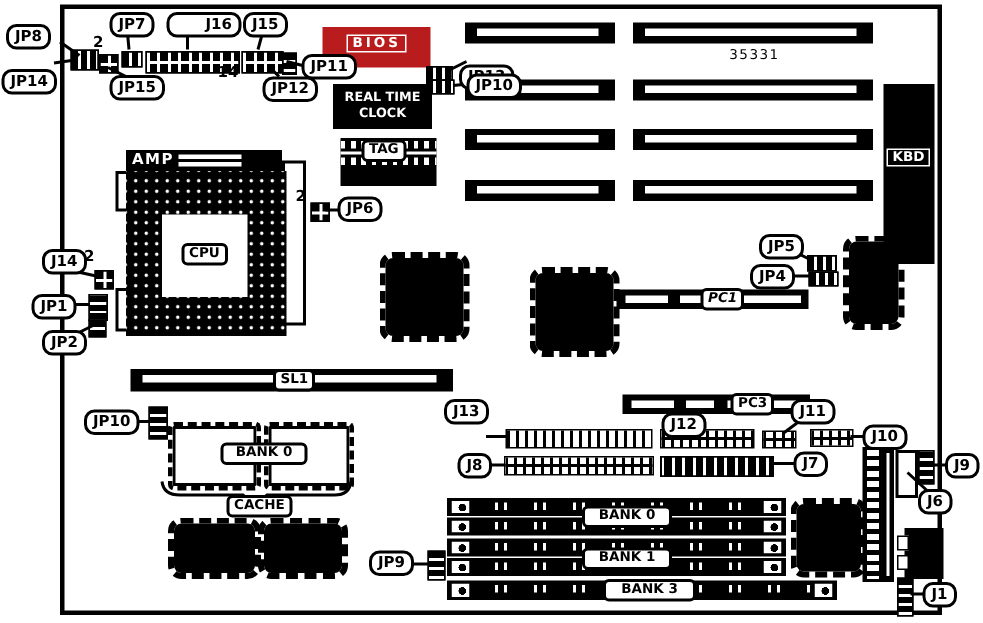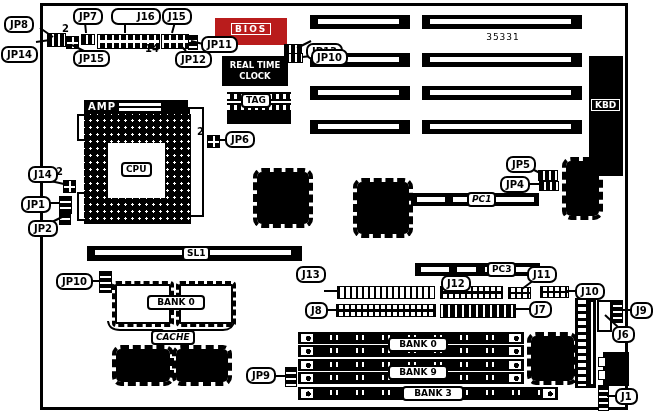--- a/index.html
+++ b/index.html
@@ -153,38 +153,38 @@
 
   <div class="abs isa" style="left:87px;top:246px;width:215px;height:15px;">
     <span class="tagbox" style="left:95px;top:0;">SL1</span>
   </div>
 
   <div class="abs vjump" style="left:99px;top:271px;width:11px;height:20px;"></div>
 
   <div class="abs soj" style="left:112px;top:281px;width:56px;height:40px;"></div>
   <div class="abs soj" style="left:176px;top:281px;width:54px;height:40px;"></div>
   <span class="tagbox" style="left:147px;top:295px;width:48px;">BANK 0</span>
-  <span class="tagbox" style="left:151px;top:330px;font-style:italic;">CACHE</span>
+  <span class="tagbox" style="left:151px;top:330px;">CACHE</span>
   <div class="abs qfp" style="left:112px;top:345px;width:54px;height:33px;"></div>
   <div class="abs qfp" style="left:172px;top:345px;width:52px;height:33px;"></div>
 
   <div class="abs hvlight" style="left:337px;top:286px;width:96px;height:11px;"></div>
   <div class="abs hcross" style="left:336px;top:304px;width:98px;height:11px;"></div>
   <div class="abs hcross" style="left:440px;top:286px;width:61px;height:11px;"></div>
   <div class="abs hvdark" style="left:440px;top:304px;width:74px;height:12px;"></div>
   <div class="abs hcross" style="left:508px;top:287px;width:21px;height:10px;"></div>
   <div class="abs hcross" style="left:540px;top:286px;width:27px;height:10px;"></div>
 
   <div class="abs simm" style="left:298px;top:332px;width:226px;height:12px;"></div>
   <div class="abs simm" style="left:298px;top:345px;width:226px;height:12px;"></div>
   <div class="abs simm" style="left:298px;top:359px;width:226px;height:12px;"></div>
   <div class="abs simm" style="left:298px;top:372px;width:226px;height:12px;"></div>
   <div class="abs simm" style="left:298px;top:387px;width:260px;height:13px;"></div>
   <span class="tagbox" style="left:388px;top:337px;width:50px;">BANK 0</span>
-  <span class="tagbox" style="left:388px;top:365px;width:50px;">BANK 9</span>
+  <span class="tagbox" style="left:388px;top:365px;width:50px;">BANK 1</span>
   <span class="tagbox" style="left:402px;top:386px;width:52px;">BANK 3</span>
 
   <div class="abs pwr" style="left:575px;top:298px;width:21px;height:90px;"></div>
   <div class="abs white-part" style="left:597px;top:300px;width:11px;height:28px;"></div>
   <div class="abs vjump" style="left:612px;top:300px;width:9px;height:21px;"></div>
   <div class="abs" style="left:603px;top:352px;width:26px;height:34px;background:#000;"></div>
   <div class="abs white-part" style="left:598px;top:357px;width:6px;height:8px;border-width:1px;"></div>
   <div class="abs white-part" style="left:598px;top:370px;width:6px;height:8px;border-width:1px;"></div>
   <div class="abs vjump" style="left:598px;top:385px;width:9px;height:24px;"></div>
 

